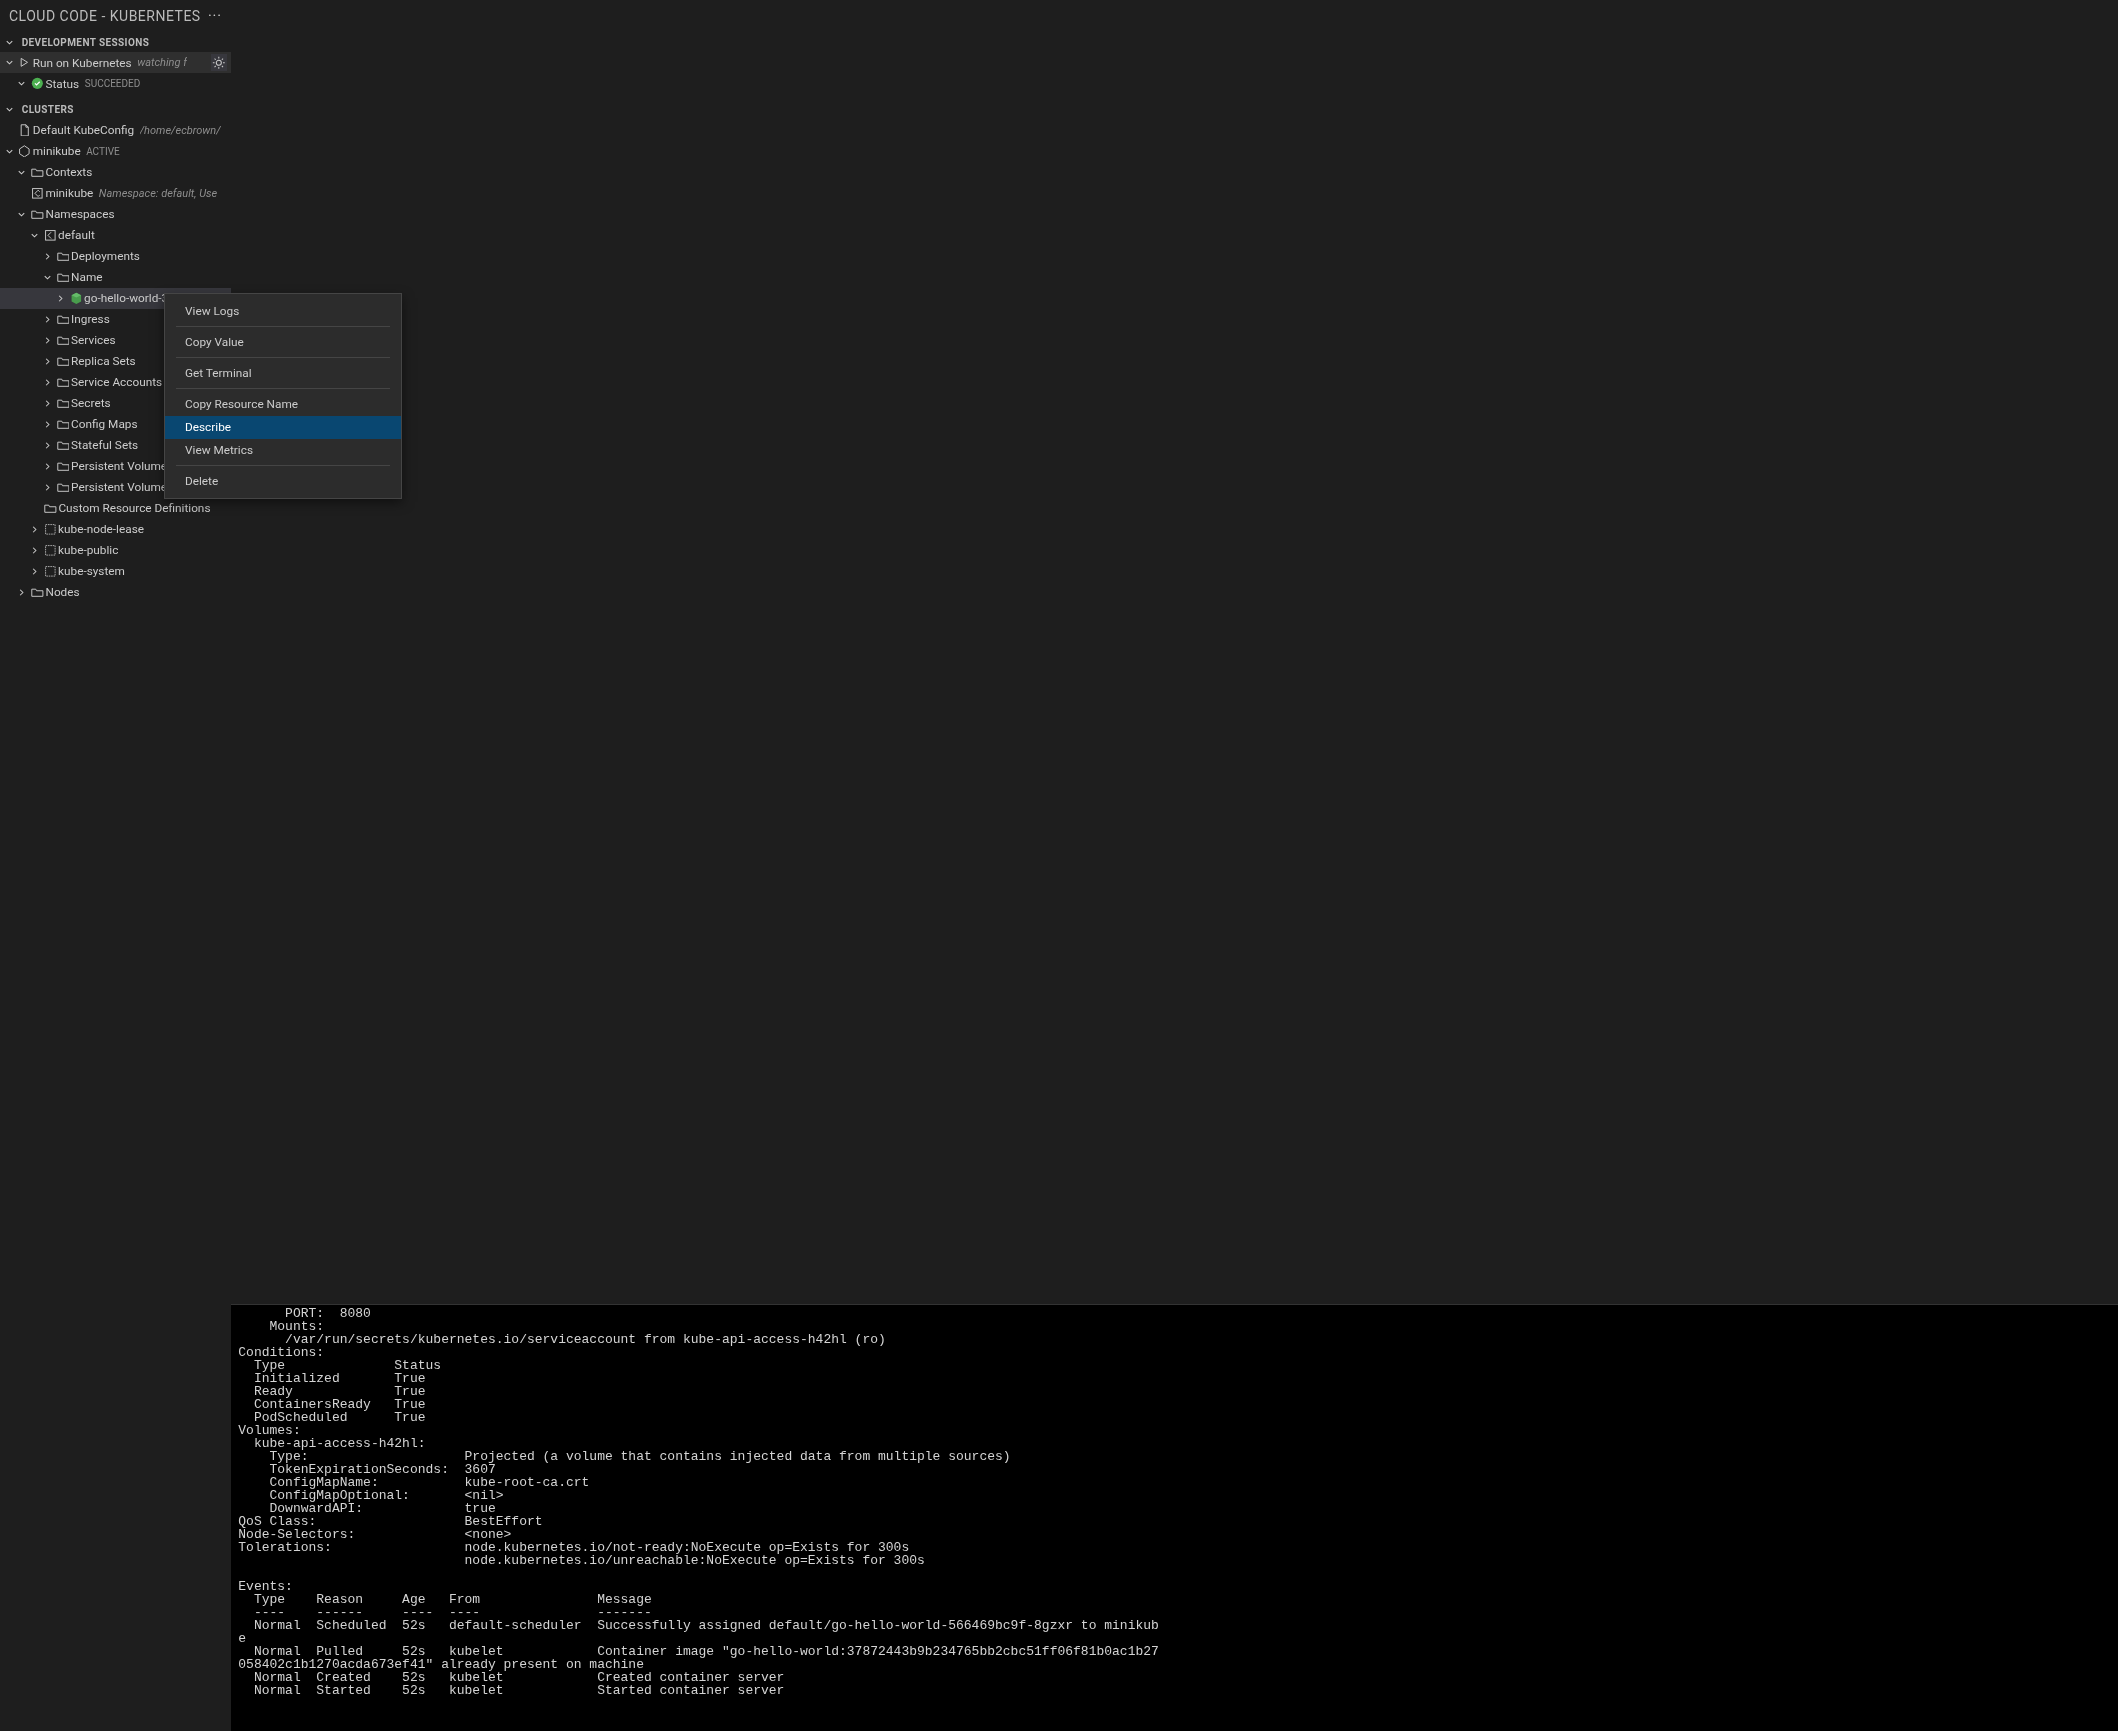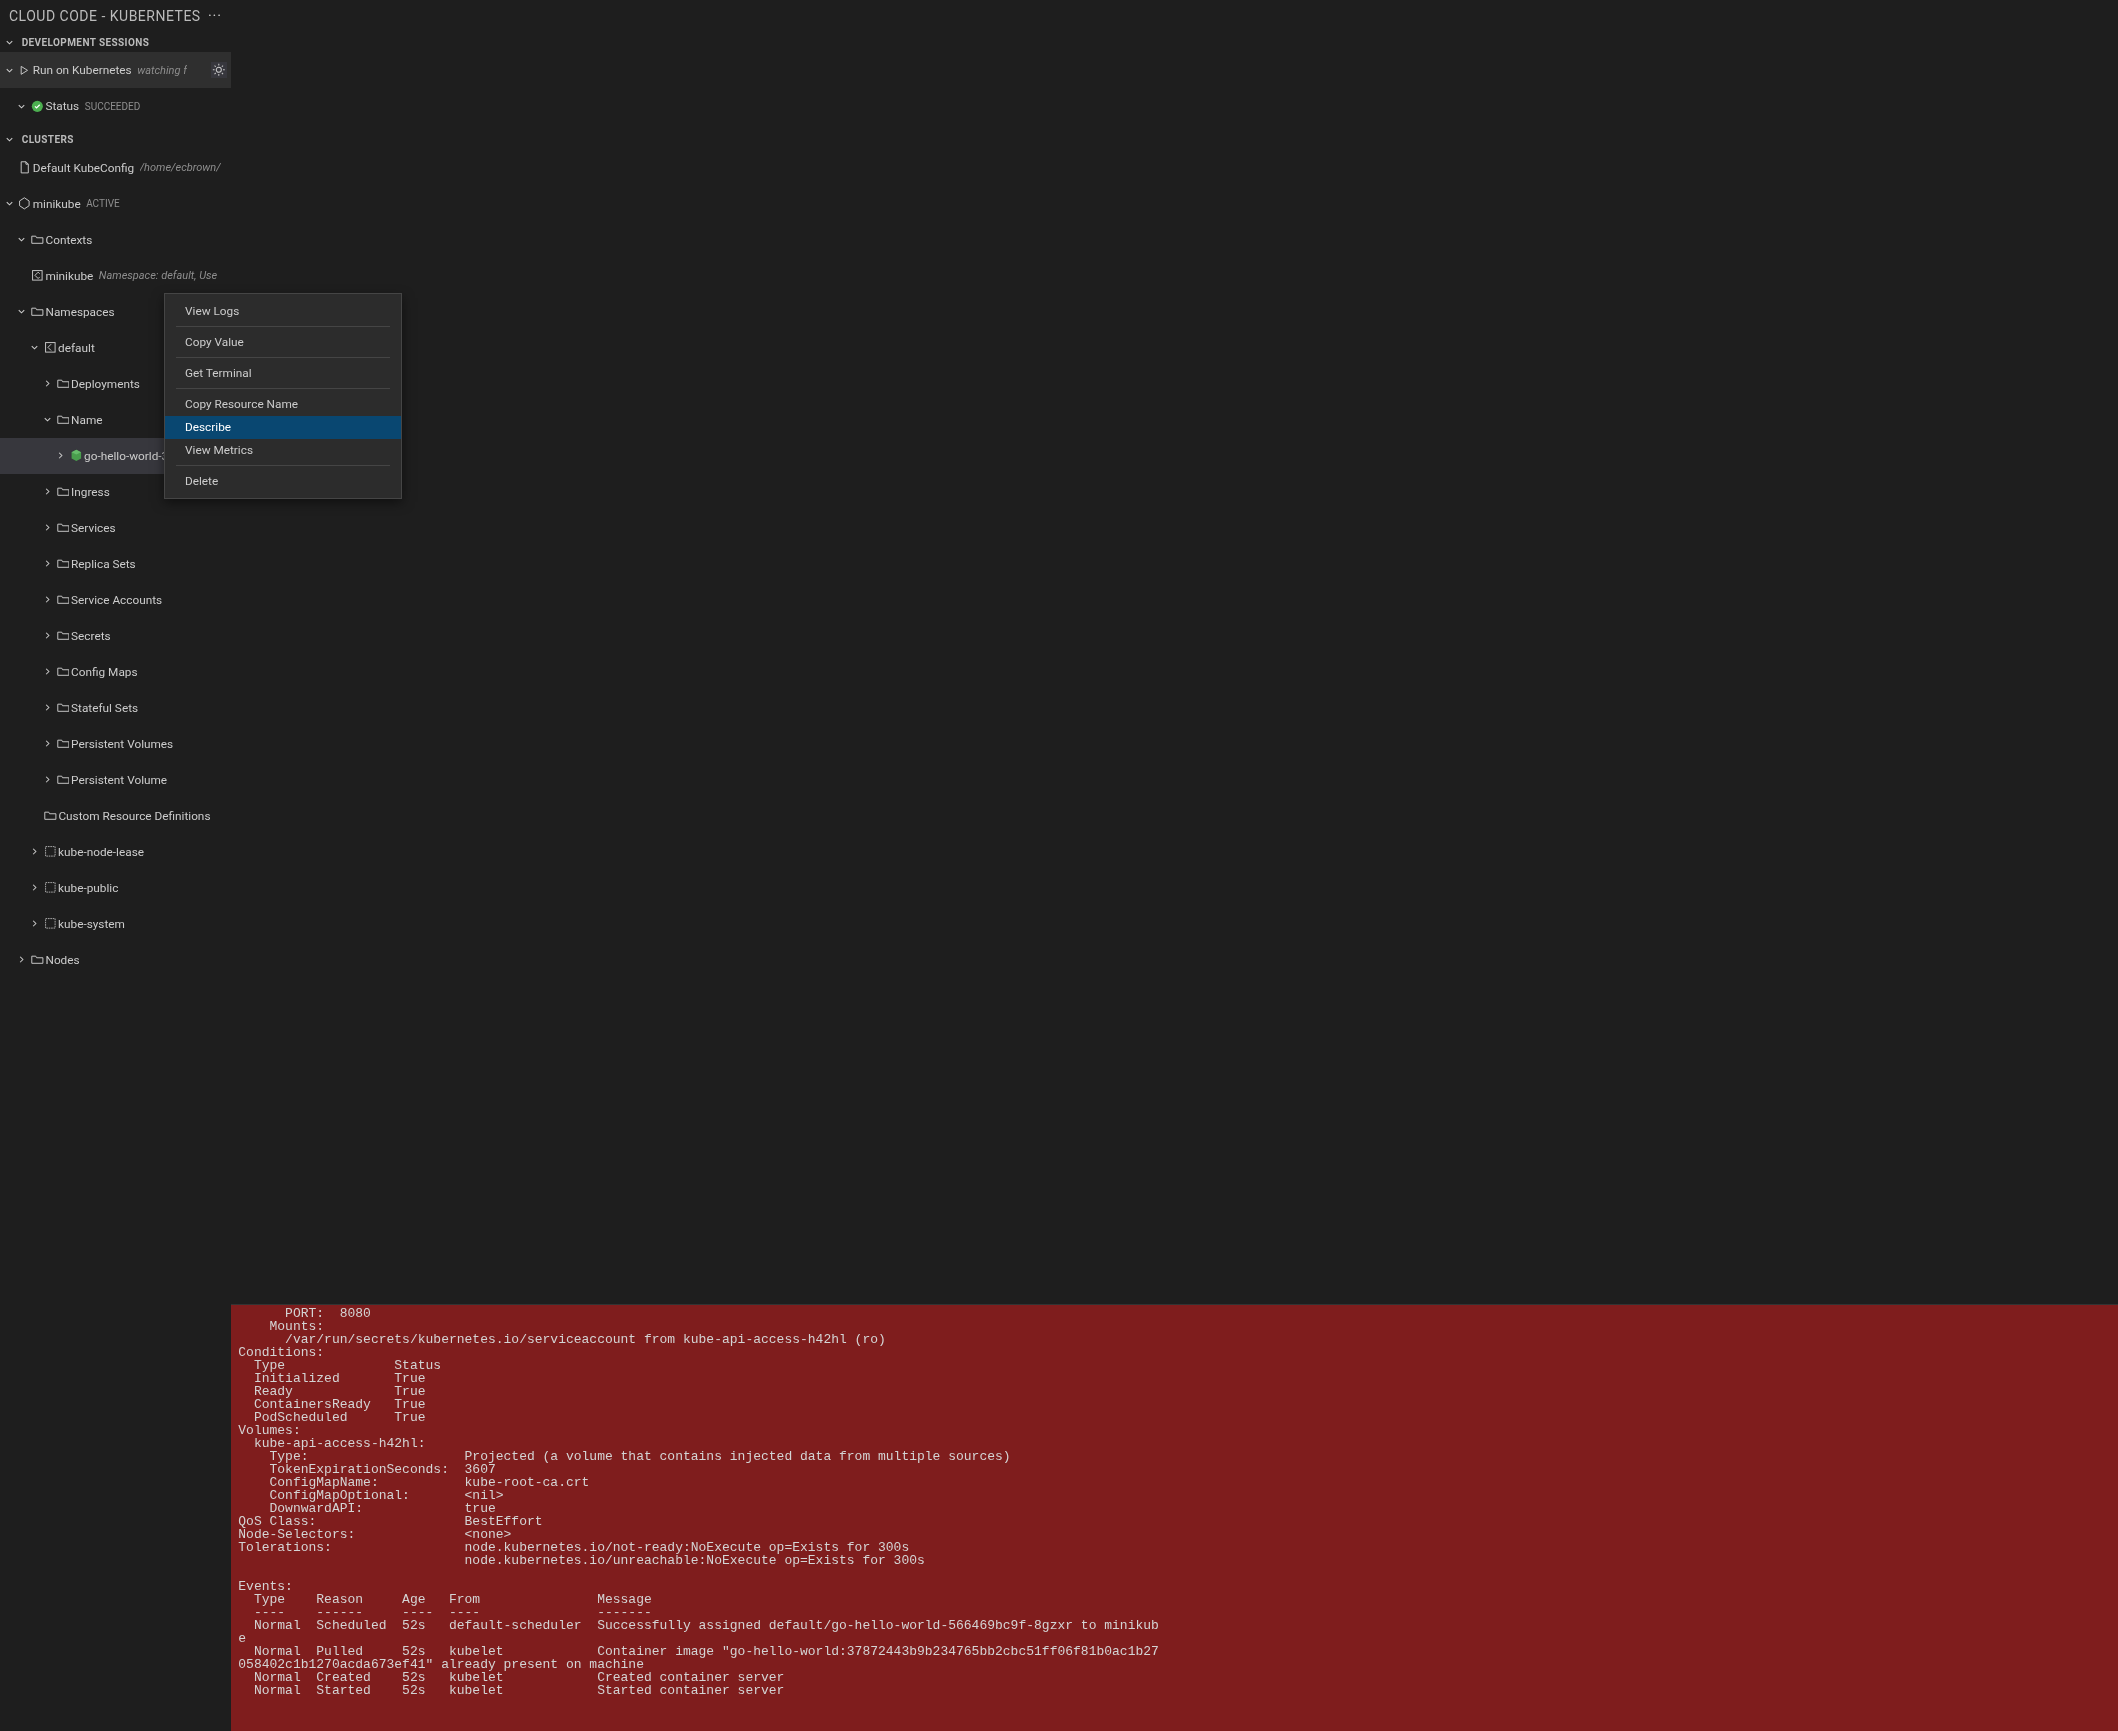--- a/index.html
+++ b/index.html
@@ -77,21 +77,21 @@
     color: var(--text-heading);
     text-align: center;
   }
   .tree {
     display: flex;
     flex-direction: column;
   }
   .tree-row {
     display: flex;
     align-items: center;
-    height: 36px;
+    height: 21px;
     padding-right: 5.5px;
     cursor: pointer;
     user-select: none;
     white-space: nowrap;
     overflow: hidden;
     position: relative;
   }
   .tree-row.selected { background: var(--bg-selected); }
   .tree-row .chev {
     width: 12.7px;
@@ -184,21 +184,21 @@
     position: absolute;
     right: 11px;
     display: flex;
     gap: 7.3px;
     color: var(--text-secondary);
   }
   .panel-content {
     flex: 1;
     overflow: hidden;
     padding: 1.8px 0 0 0;
-    background: #7f1d1d;
+    background: #000000;
   }
   pre.describe {
     margin: 0;
     padding: 0 7.3px;
     white-space: pre;
     font-family: Menlo, Monaco, "Courier New", monospace;
     font-size: 13px;
     line-height: 13px;
     color: #d4d4d4;
     overflow: hidden;

